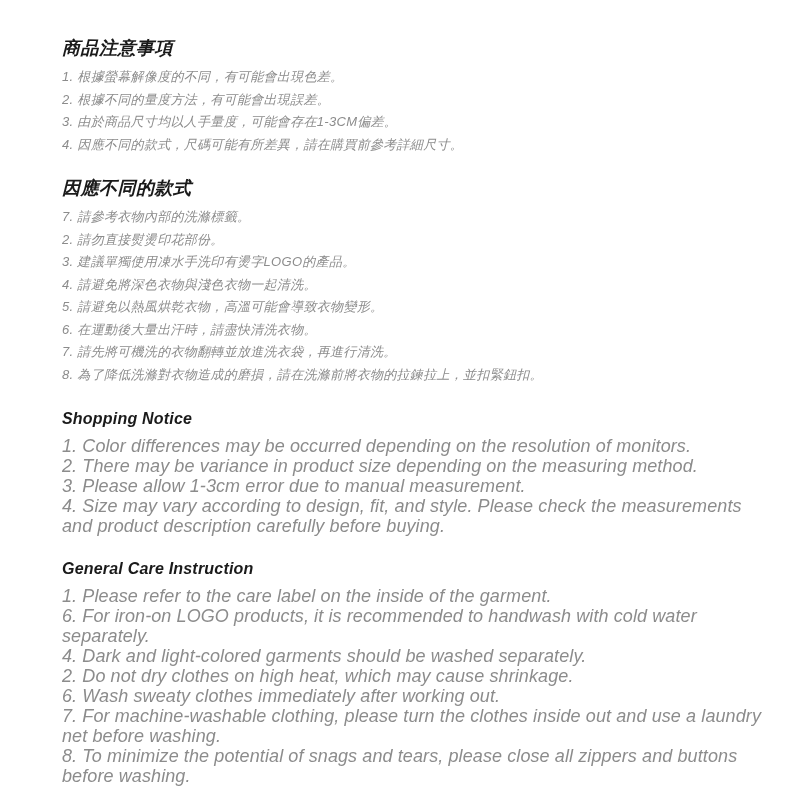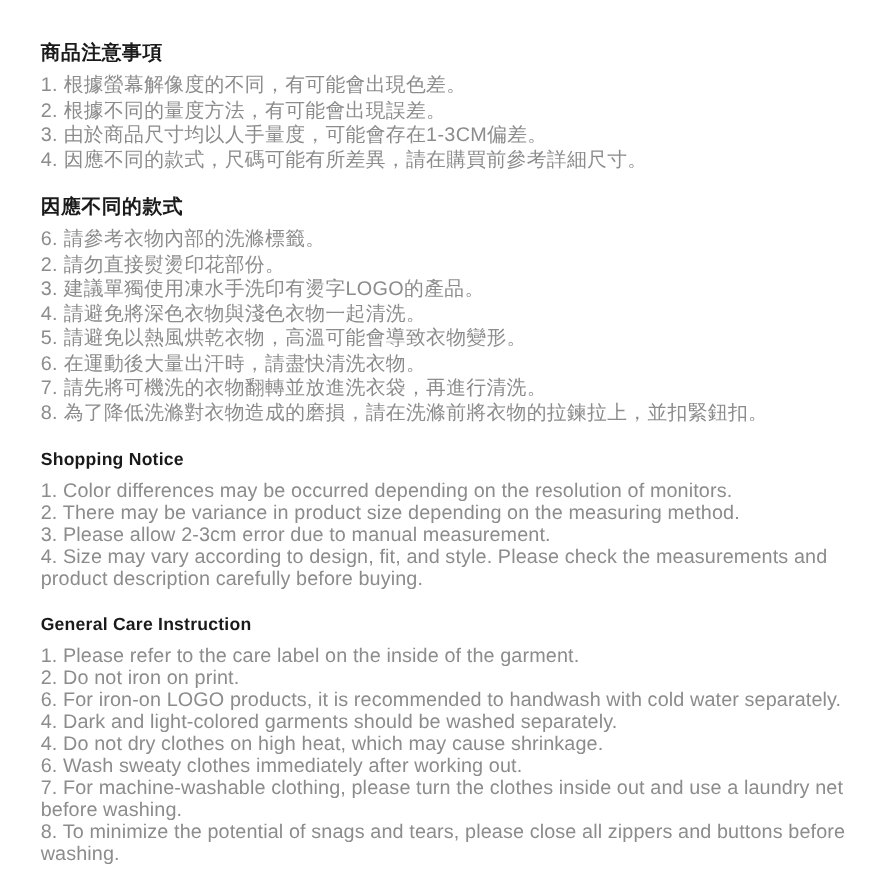--- a/index.html
+++ b/index.html
@@ -11,23 +11,24 @@
   body {
     width: 800px;
     height: 810px;
     font-family: "Liberation Sans", "DejaVu Sans", sans-serif;
     -webkit-font-smoothing: antialiased;
   }
   .page {
     box-sizing: border-box;
     width: 800px;
     height: 810px;
-    padding: 38px 28px 20px 37px;
+    padding: 38px 28px 20px 62px;
     background: #ffffff;
     overflow: hidden;
+    font-style: italic;
   }
   .section {
     margin: 0 0 22px 0;
   }
   .section:last-child {
     margin-bottom: 4px;
   }
   .section-title {
     margin: 0 0 7px 0;
     font-weight: bold;
@@ -41,21 +42,21 @@
   .sec-en .section-title {
     font-size: 16px;
     line-height: 21px;
     letter-spacing: 0.2px;
   }
   .item {
     margin: 0;
     color: #8c8c8c;
   }
   .sec-zh .item {
-    font-size: 18px;
+    font-size: 13px;
     line-height: 22.5px;
     letter-spacing: 0.3px;
   }
   .sec-en .item {
     font-size: 18px;
     line-height: 20px;
     letter-spacing: 0.1px;
   }
 </style>
 </head>
@@ -66,43 +67,42 @@
   <div class="section sec-zh" lang="zh-Hant">
     <h2 class="section-title">商品注意事項</h2>
     <p class="item">1. 根據螢幕解像度的不同，有可能會出現色差。</p>
     <p class="item">2. 根據不同的量度方法，有可能會出現誤差。</p>
     <p class="item">3. 由於商品尺寸均以人手量度，可能會存在1-3CM偏差。</p>
     <p class="item">4. 因應不同的款式，尺碼可能有所差異，請在購買前參考詳細尺寸。</p>
   </div>
 
   <div class="section sec-zh" lang="zh-Hant">
     <h2 class="section-title">因應不同的款式</h2>
-    <p class="item">6. 請參考衣物內部的洗滌標籤。</p>
+    <p class="item">7. 請參考衣物內部的洗滌標籤。</p>
     <p class="item">2. 請勿直接熨燙印花部份。</p>
     <p class="item">3. 建議單獨使用凍水手洗印有燙字LOGO的產品。</p>
     <p class="item">4. 請避免將深色衣物與淺色衣物一起清洗。</p>
     <p class="item">5. 請避免以熱風烘乾衣物，高溫可能會導致衣物變形。</p>
     <p class="item">6. 在運動後大量出汗時，請盡快清洗衣物。</p>
     <p class="item">7. 請先將可機洗的衣物翻轉並放進洗衣袋，再進行清洗。</p>
     <p class="item">8. 為了降低洗滌對衣物造成的磨損，請在洗滌前將衣物的拉鍊拉上，並扣緊鈕扣。</p>
   </div>
 
   <div class="section sec-en" lang="en">
     <h2 class="section-title">Shopping Notice</h2>
     <p class="item">1. Color differences may be occurred depending on the resolution of monitors.</p>
     <p class="item">2. There may be variance in product size depending on the measuring method.</p>
-    <p class="item">3. Please allow 2-3cm error due to manual measurement.</p>
+    <p class="item">3. Please allow 1-3cm error due to manual measurement.</p>
     <p class="item">4. Size may vary according to design, fit, and style. Please check the measurements and product description carefully before buying.</p>
   </div>
 
   <div class="section sec-en" lang="en">
     <h2 class="section-title">General Care Instruction</h2>
     <p class="item">1. Please refer to the care label on the inside of the garment.</p>
-    <p class="item">2. Do not iron on print.</p>
     <p class="item">6. For iron-on LOGO products, it is recommended to handwash with cold water separately.</p>
     <p class="item">4. Dark and light-colored garments should be washed separately.</p>
-    <p class="item">4. Do not dry clothes on high heat, which may cause shrinkage.</p>
+    <p class="item">2. Do not dry clothes on high heat, which may cause shrinkage.</p>
     <p class="item">6. Wash sweaty clothes immediately after working out.</p>
     <p class="item">7. For machine-washable clothing, please turn the clothes inside out and use a laundry net before washing.</p>
     <p class="item">8. To minimize the potential of snags and tears, please close all zippers and buttons before washing.</p>
   </div>
 
 </div>
 
 </body></html>

